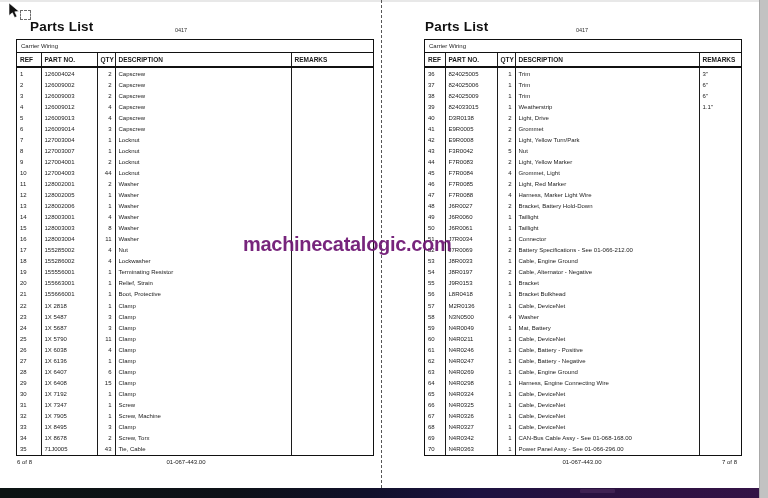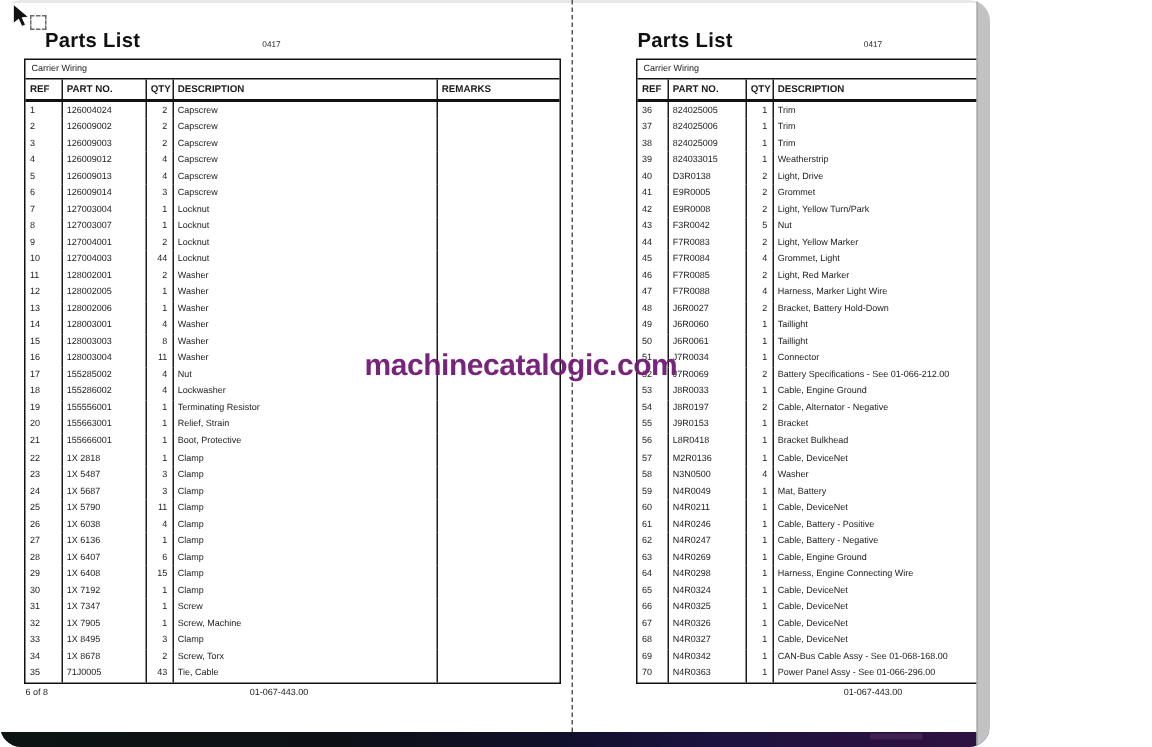--- a/index.html
+++ b/index.html
@@ -1,21 +1,20 @@
 <!DOCTYPE html>
 <html><head>
 <meta charset="utf-8">
 <style>
   html,body{margin:0;padding:0;background:#ffffff;}
   .screen{
-    position:relative; width:660px; height:498px; overflow:hidden;
+    position:relative; width:768px; height:498px; overflow:hidden;
     background:#ffffff;
     font-family:"Liberation Sans", sans-serif;
     color:#1b1b1b;
-    border-radius:14px;
     -webkit-text-size-adjust:none;
   }
   .top-strip{position:absolute;left:0;top:0;width:768px;height:2px;background:#e8e8e8;}
   .right-strip{position:absolute;right:0;top:0;width:8px;height:498px;background:#c2c2c2;border-left:1px solid #a8a8a8;}
   .divider{position:absolute;left:381px;top:0;height:488px;width:0;border-left:1.5px dashed #565656;}
 
   .page-title{position:absolute;font-size:13.5px;font-weight:bold;color:#101010;letter-spacing:.2px;}
   .doc-code{position:absolute;font-size:5.5px;color:#2a2a2a;text-align:center;}
 
   .table-wrap{position:absolute;top:39px;border:1.5px solid #111;background:#fff;}

